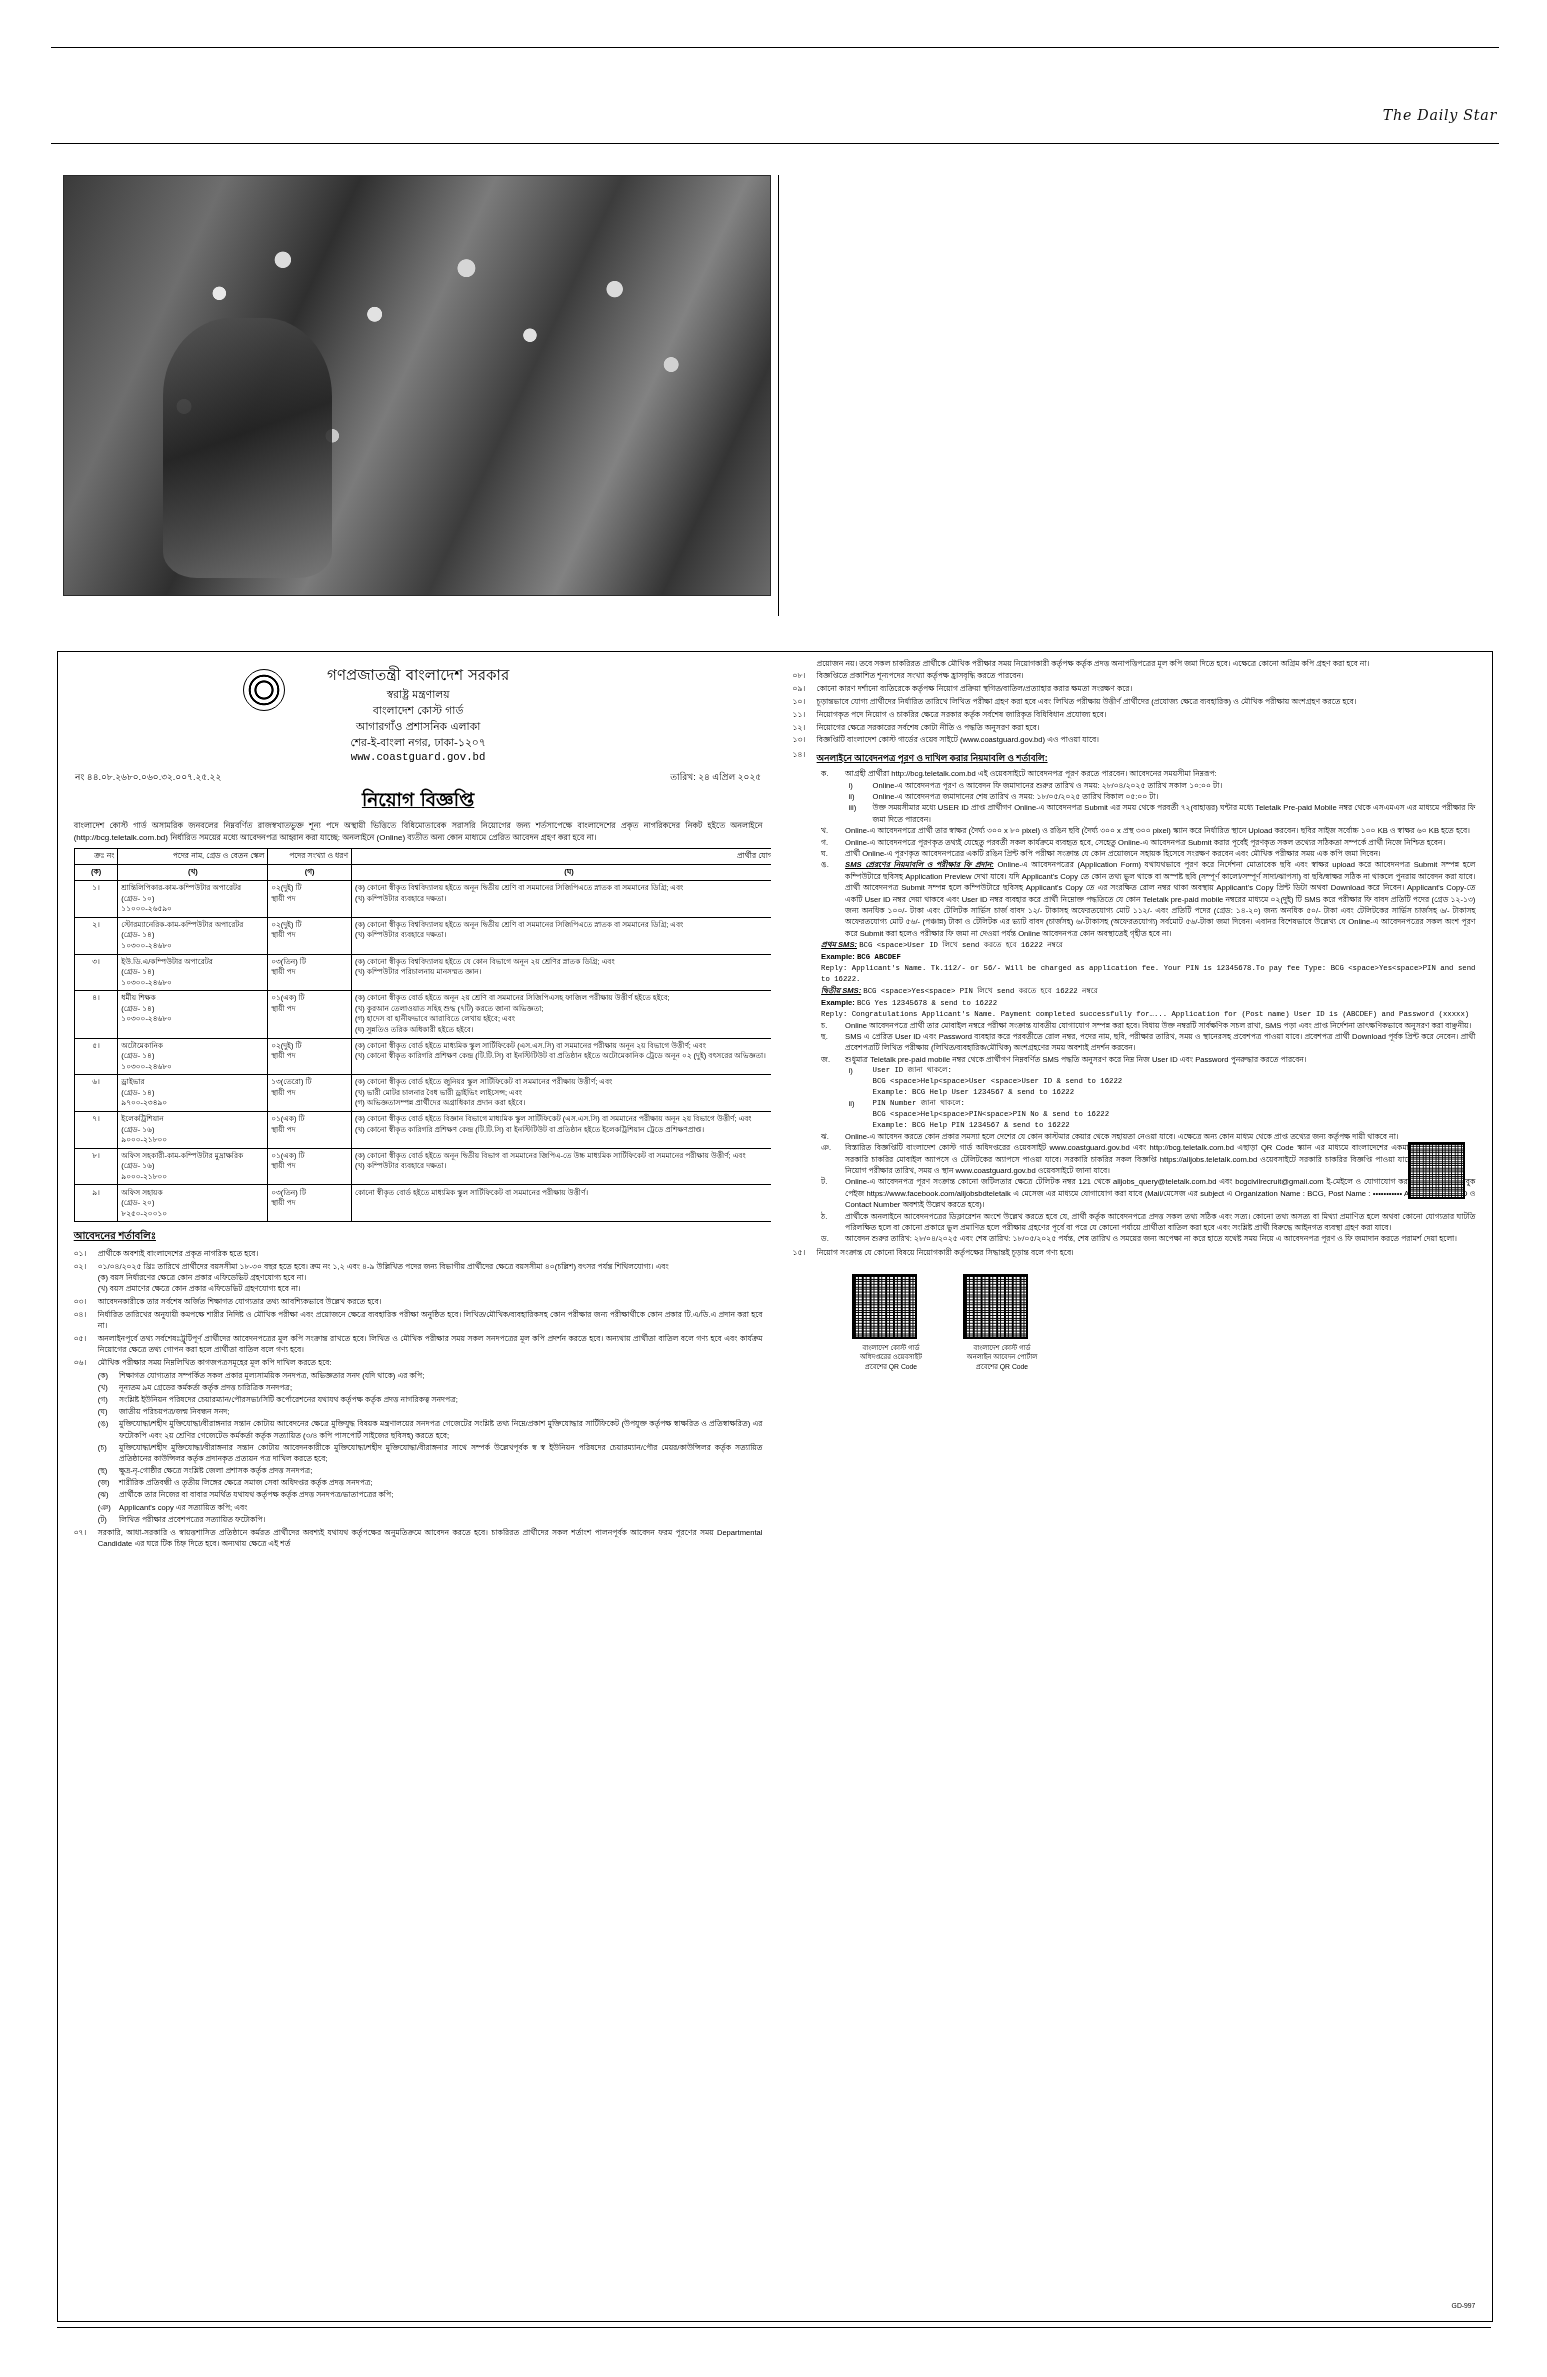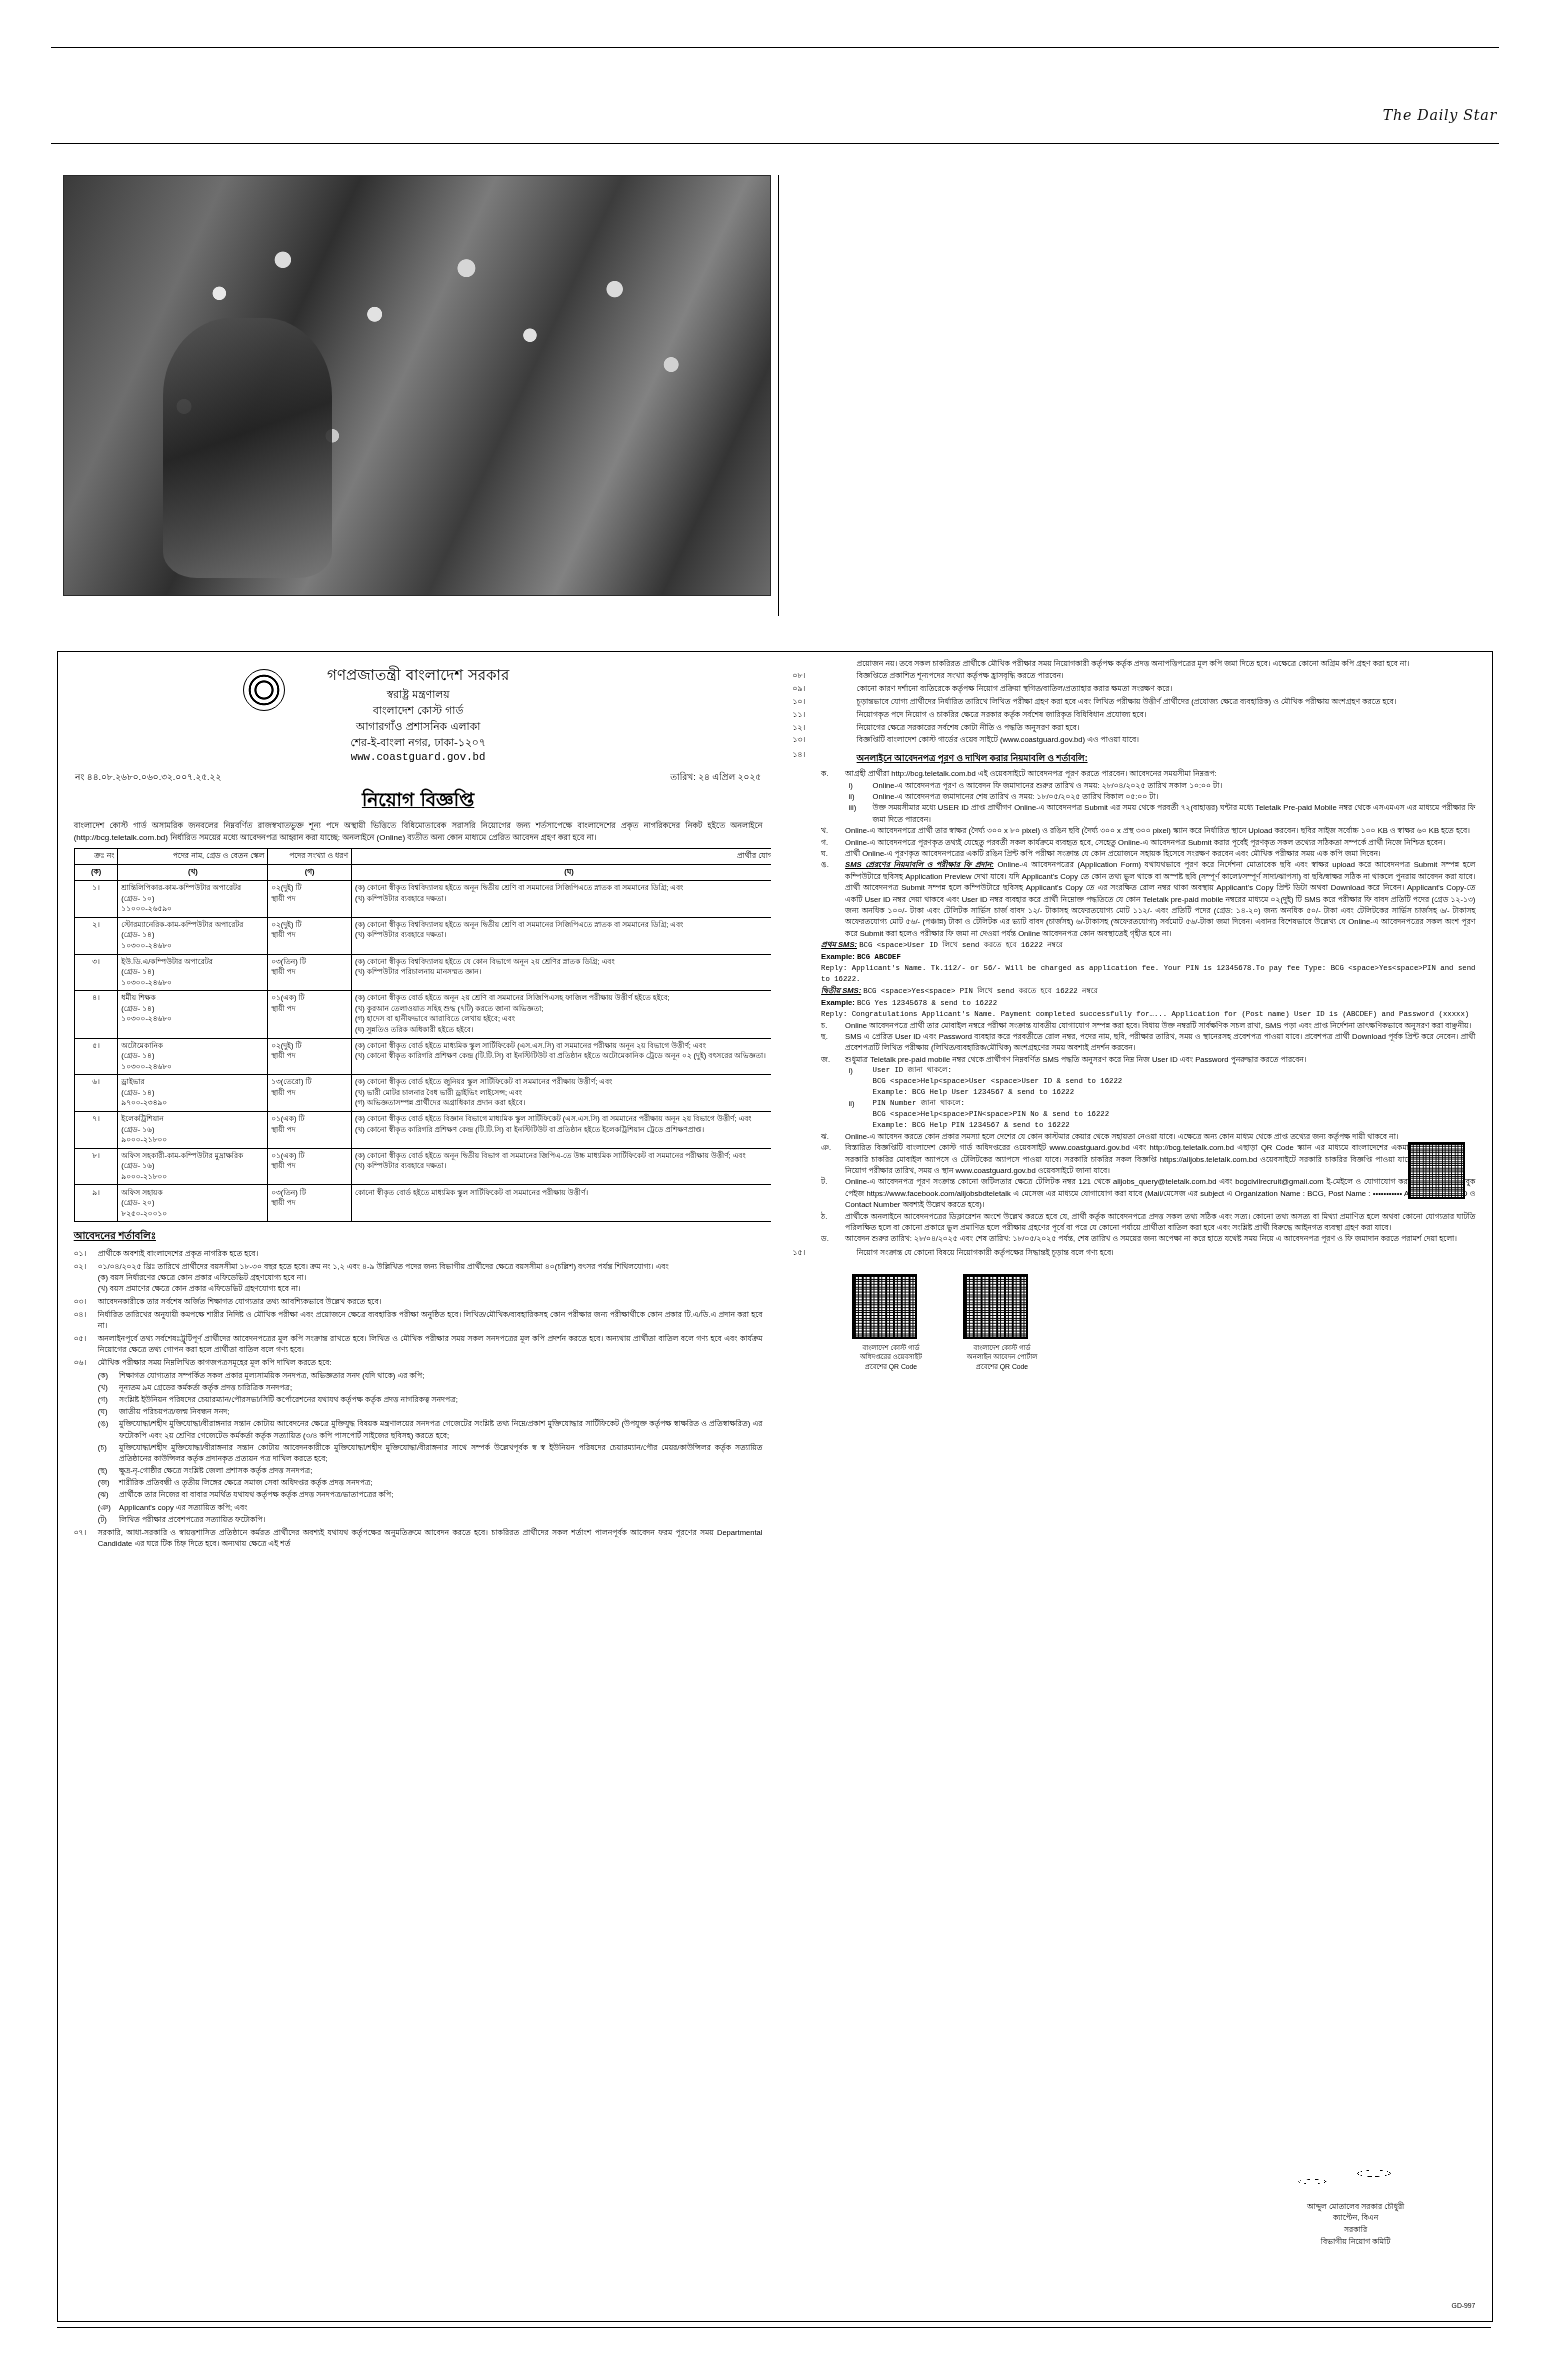--- a/index.html
+++ b/index.html
@@ -166,21 +166,21 @@
     font-size: 7.6px;
     line-height: 1.5;
     text-align: justify;
   }
   .cond-item { display: flex; margin-bottom: 1.4px; }
   .cond-no { width: 24px; flex: 0 0 24px; }
   .cond-txt { flex: 1; }
   .sub-item { display: flex; margin-left: 24px; margin-bottom: 0.7px; }
   .sub-no { width: 21.4px; flex: 0 0 21.4px; }
   
-  .right-para { display: flex; margin-bottom: 1.4px; gap: 40px; }
+  .right-para { display: flex; margin-bottom: 1.4px; }
   .rp-no { width: 24px; flex: 0 0 24px; }
   .rp-tx { flex: 1; }
   .rsub { display: flex; margin-left: 28.5px; }
   .rsub-no { width: 24px; flex: 0 0 24px; }
   .rsub2 { display: flex; margin-left: 56px; }
   .rsub2-no { width: 24px; flex: 0 0 24px; }
   .sec-title {
     font-size: 8.8px;
     font-weight: bold;
     text-decoration: underline;
@@ -634,27 +634,20 @@
 প্রবেশের QR Code</div>
         </div>
         <div>
           <div class="qr"></div>
           <div class="qr-cap" style="white-space:pre-line">বাংলাদেশ কোস্ট গার্ড
 অনলাইন আবেদন পোর্টাল
 প্রবেশের QR Code</div>
         </div>
       </div>
 
-      <div class="sign-block">
-        <div class="sign-scribble"></div>
-        <div>আব্দুল মোতালেব সরকার চৌধুরী</div>
-        <div>ক্যাপ্টেন, বিএন</div>
-        <div>সরকারি</div>
-        <div>বিভাগীয় নিয়োগ কমিটি</div>
-      </div>
 
       <div class="gd-code">GD-997</div>
     </div>
 
   </div>
 
   <div class="bottom-rule"></div>
 </div>
 
 

